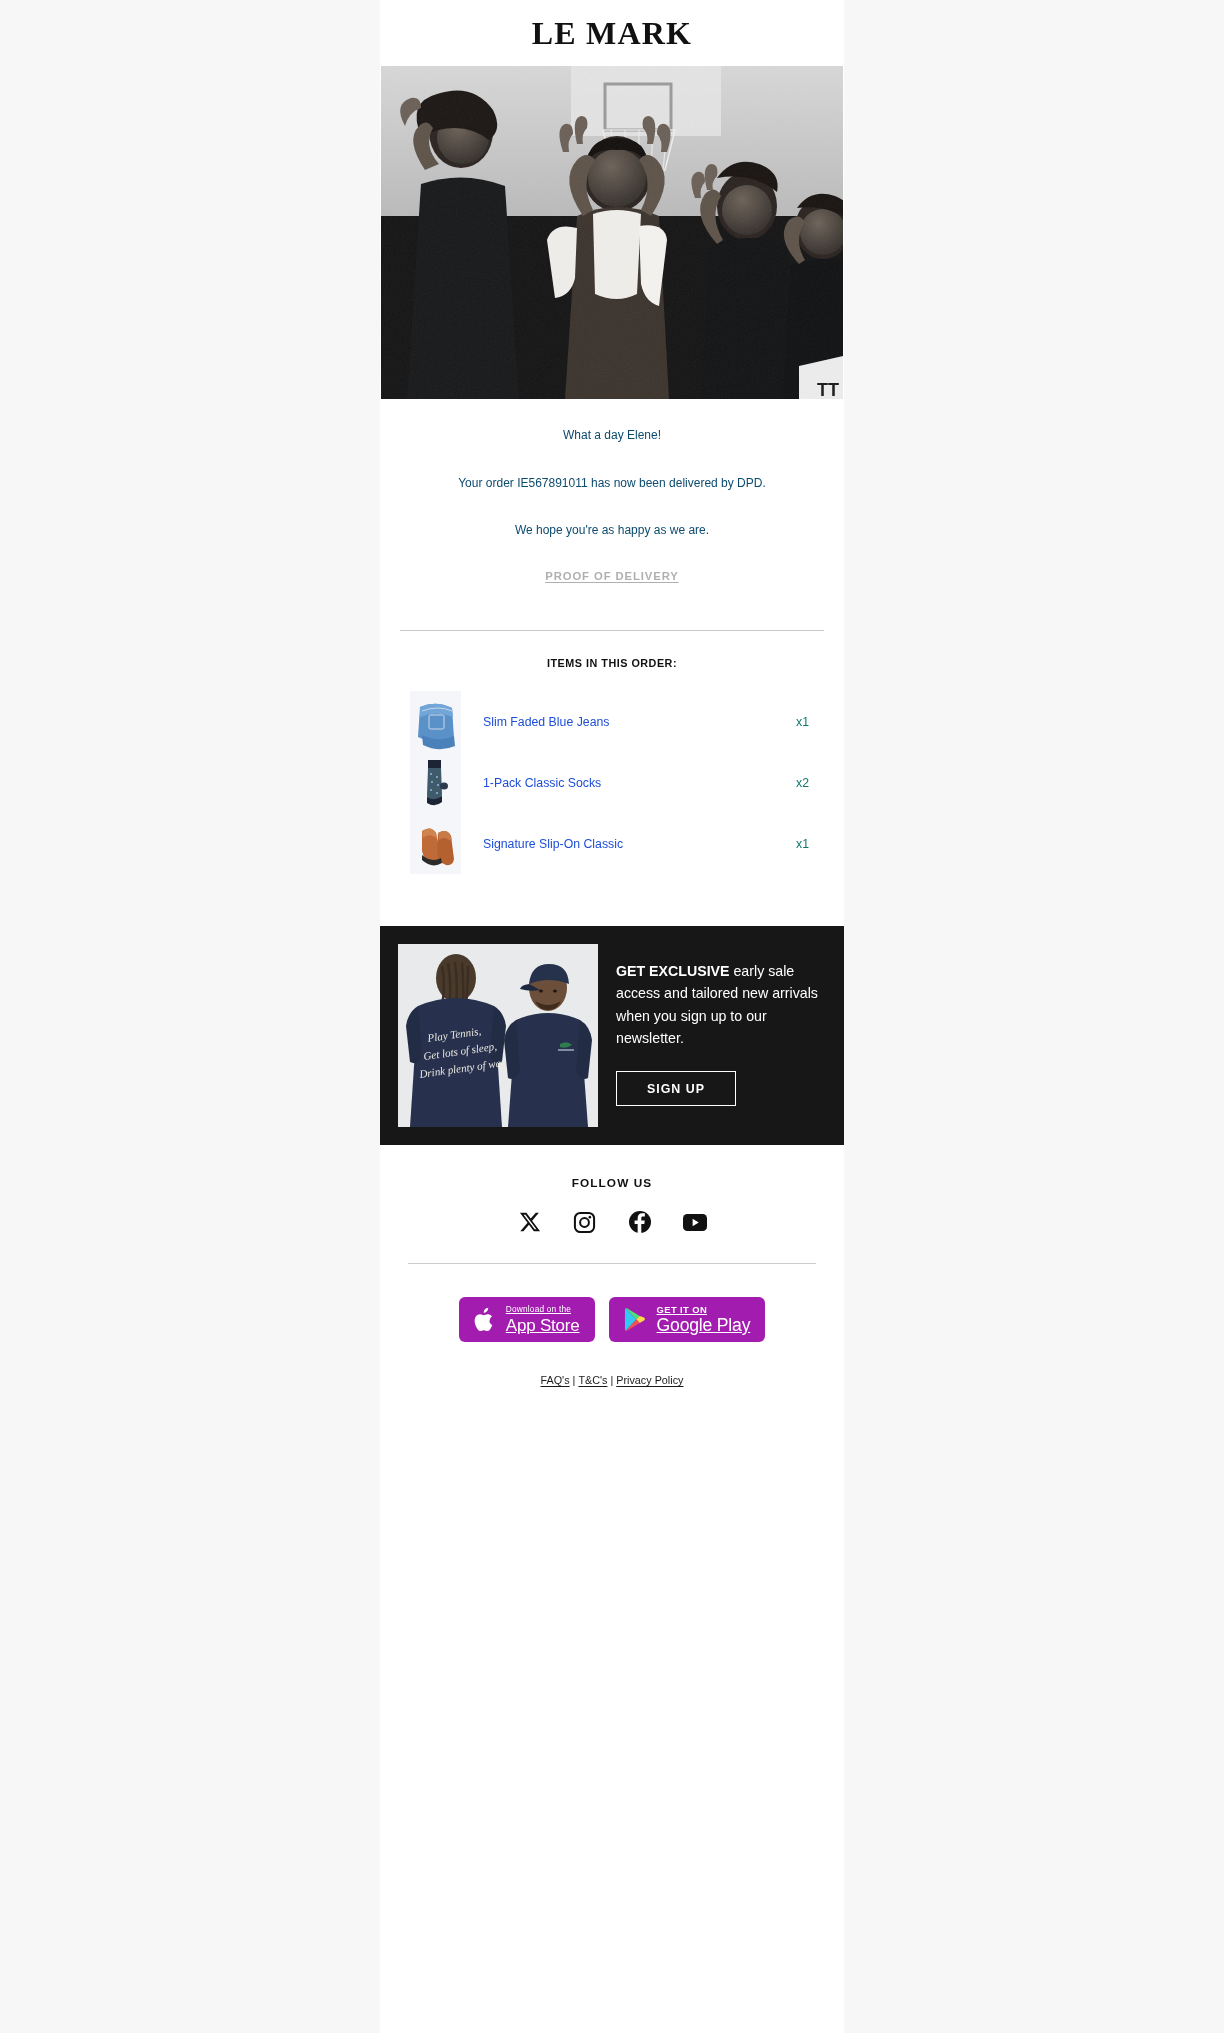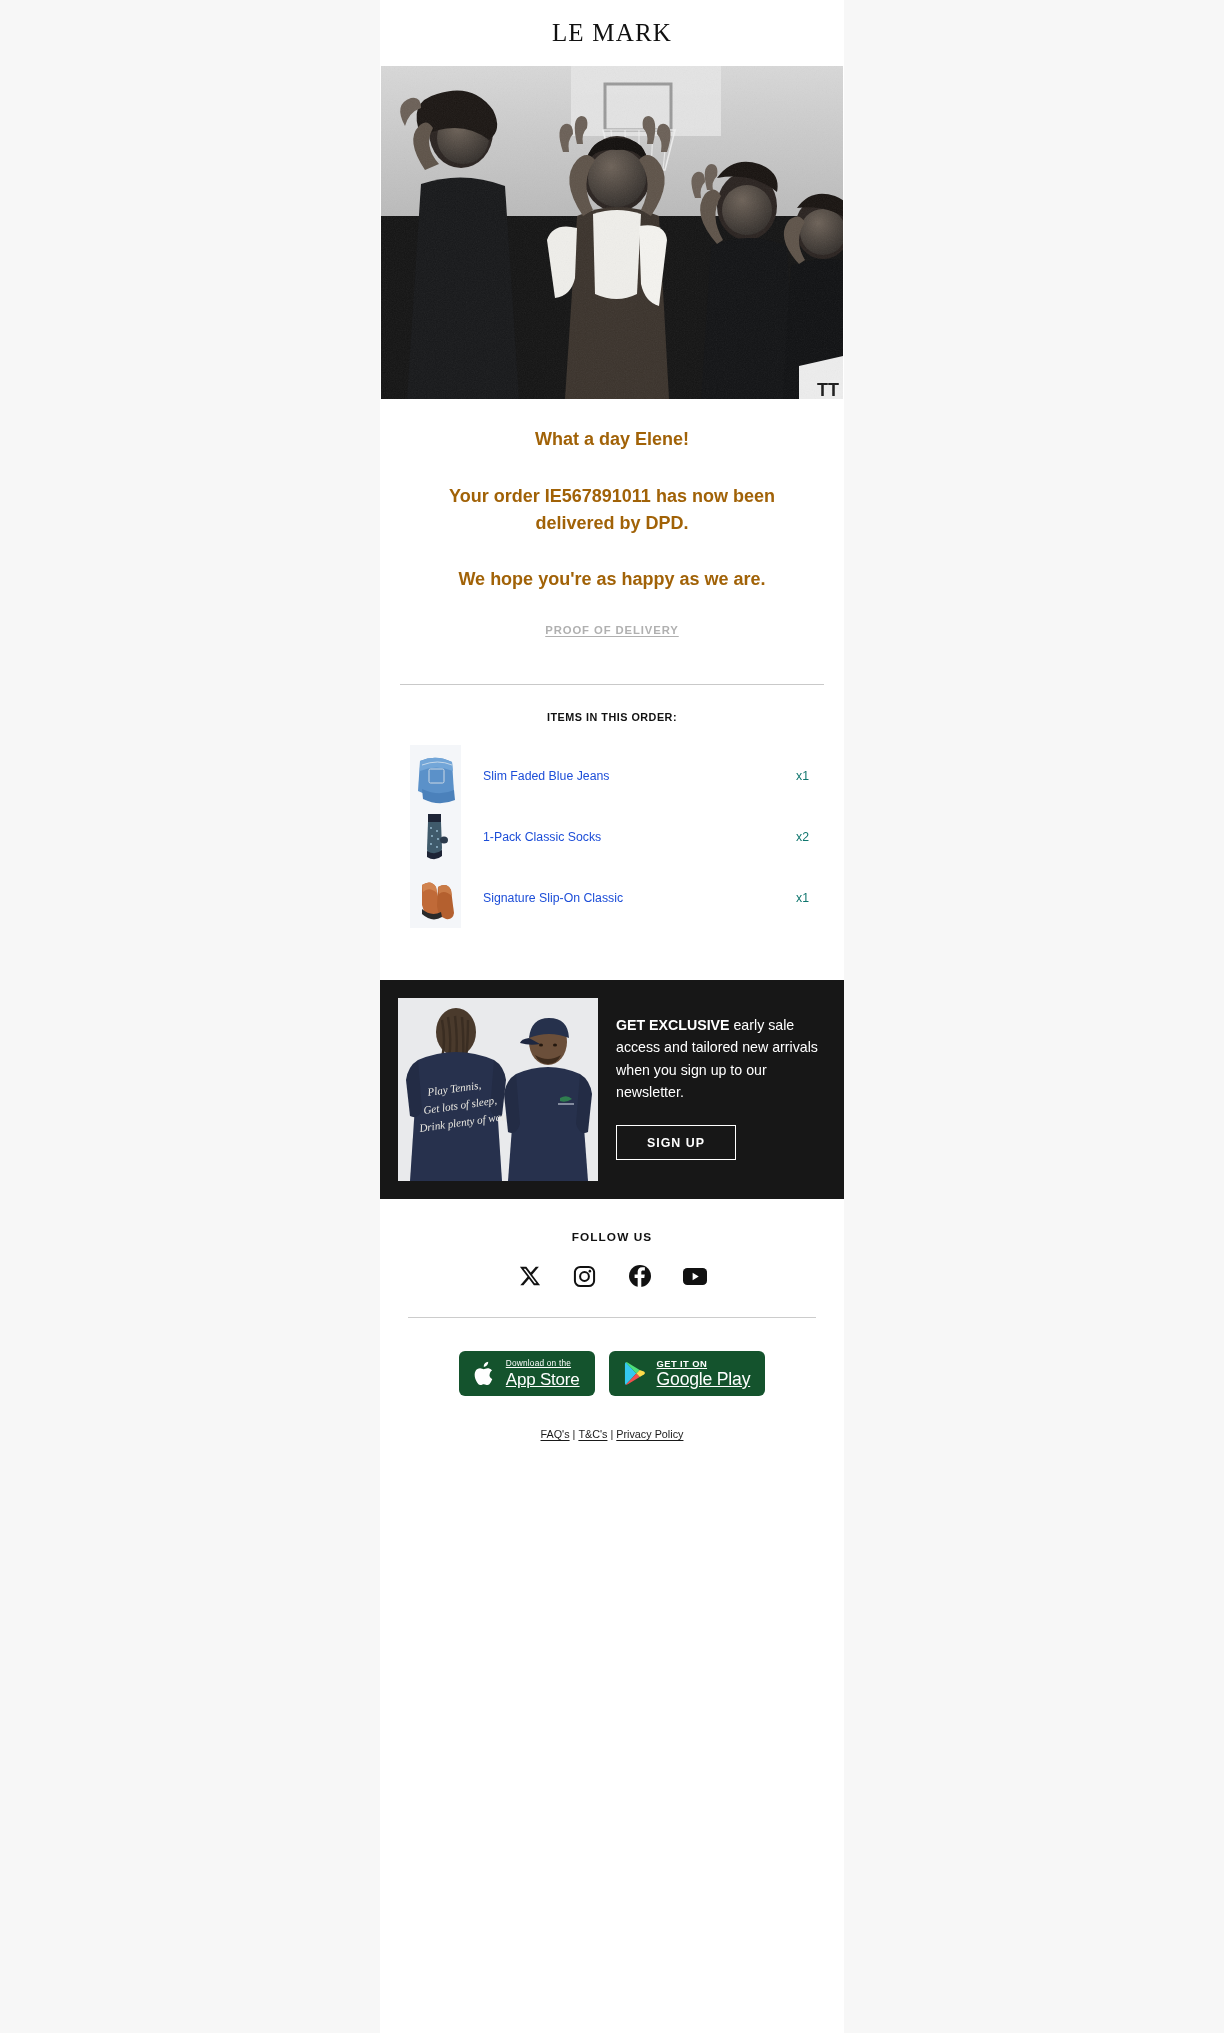--- a/index.html
+++ b/index.html
@@ -28,22 +28,22 @@
   
   .header {
     height: 66px;
     display: flex;
     align-items: center;
     justify-content: center;
     background: #ffffff;
   }
   .logo {
     font-family: "Liberation Serif", serif;
-    font-size: 25px;
-    font-weight: 400;
+    font-size: 32px;
+    font-weight: 700;
     letter-spacing: 1.2px;
     color: #111111;
   }
 
   
   .hero {
     margin: 0 1px;
     width: 462px;
     height: 333px;
     overflow: hidden;
@@ -58,25 +58,24 @@
     text-align: center;
   }
   .headline {
     font-size: 31px;
     font-weight: 700;
     letter-spacing: 0.3px;
     color: #111111;
     margin-top: 30px;
   }
   .para {
-    font-size: 18px;
+    font-size: 12px;
     line-height: 1.5;
-    color: #a16207;
+    color: #0c4a6e;
     margin-top: 24px;
-    font-weight: bold;
   }
   .para.p1 { margin-top: 27px; }
   .para.p2 { margin-top: 30px; }
   .para.p3 { margin-top: 29px; }
 
   .cta-wrap { margin-top: 32px; display: flex; justify-content: center; }
   .cta {
     display: inline-flex;
     align-items: center;
     justify-content: center;
@@ -225,21 +224,21 @@
   
   .badges {
     margin-top: 33px;
     display: flex;
     justify-content: center;
     gap: 14px;
   }
   .badge {
     height: 45px;
     border-radius: 6px;
-    background: #14532d;
+    background: #a21caf;
     display: flex;
     align-items: center;
     gap: 9px;
     padding: 0 15px;
     cursor: pointer;
     color: #ffffff;
   }
   .badge .b-text { display: flex; flex-direction: column; line-height: 1; }
   .badge .b-small { font-size: 8.3px; letter-spacing: 0.2px; margin-bottom: 3px; }
   .badge .b-big { font-size: 17px; font-weight: 500; letter-spacing: -0.2px; }

